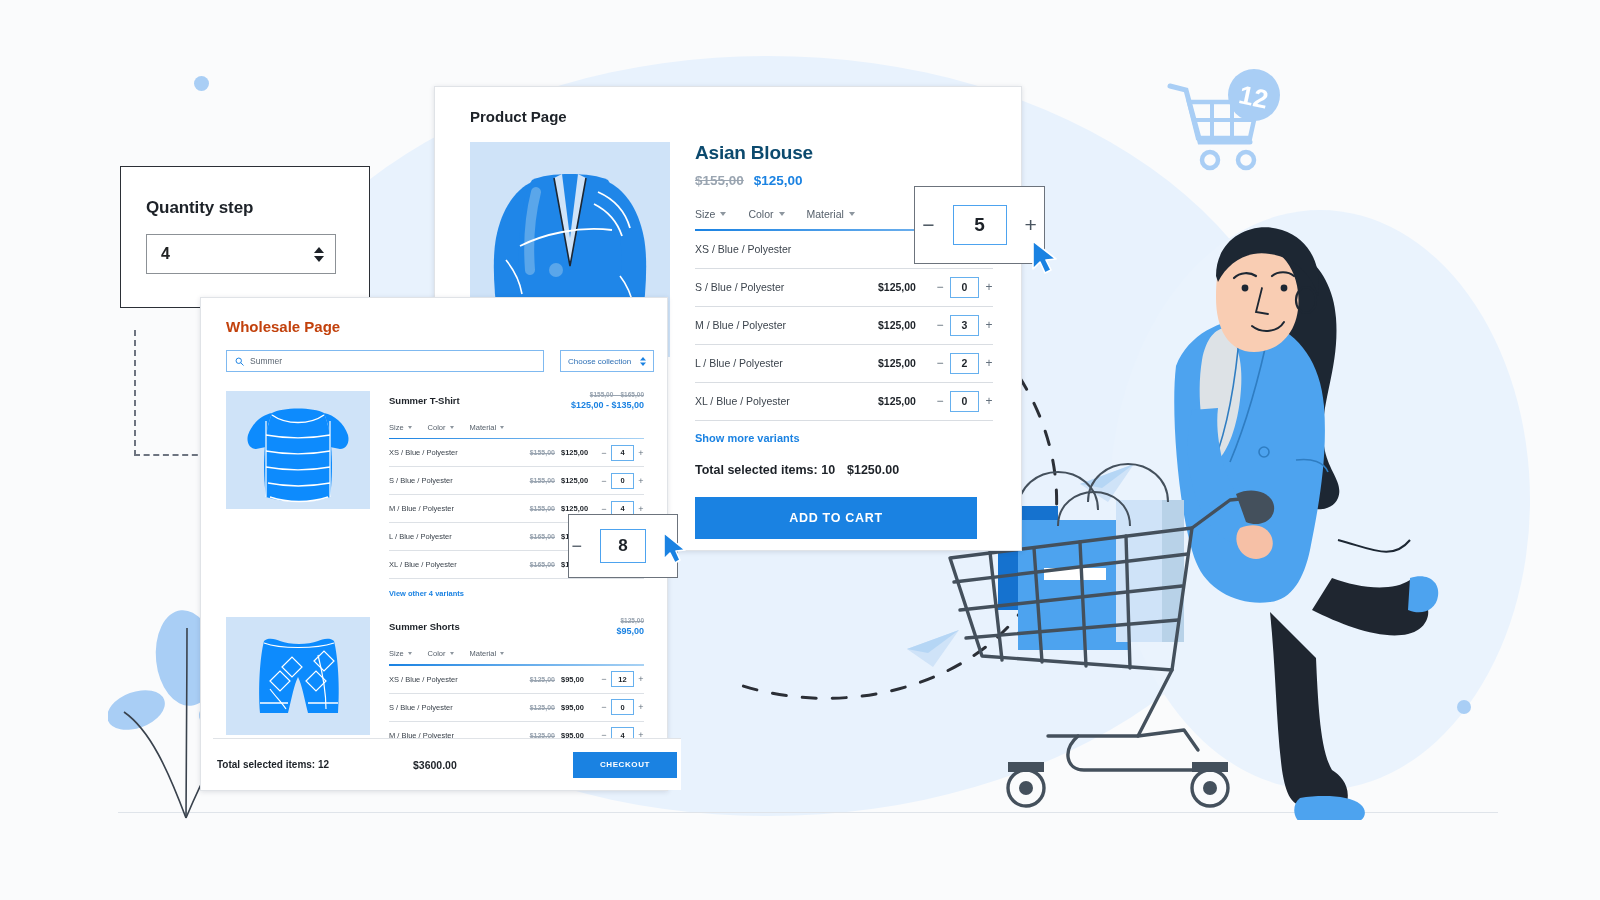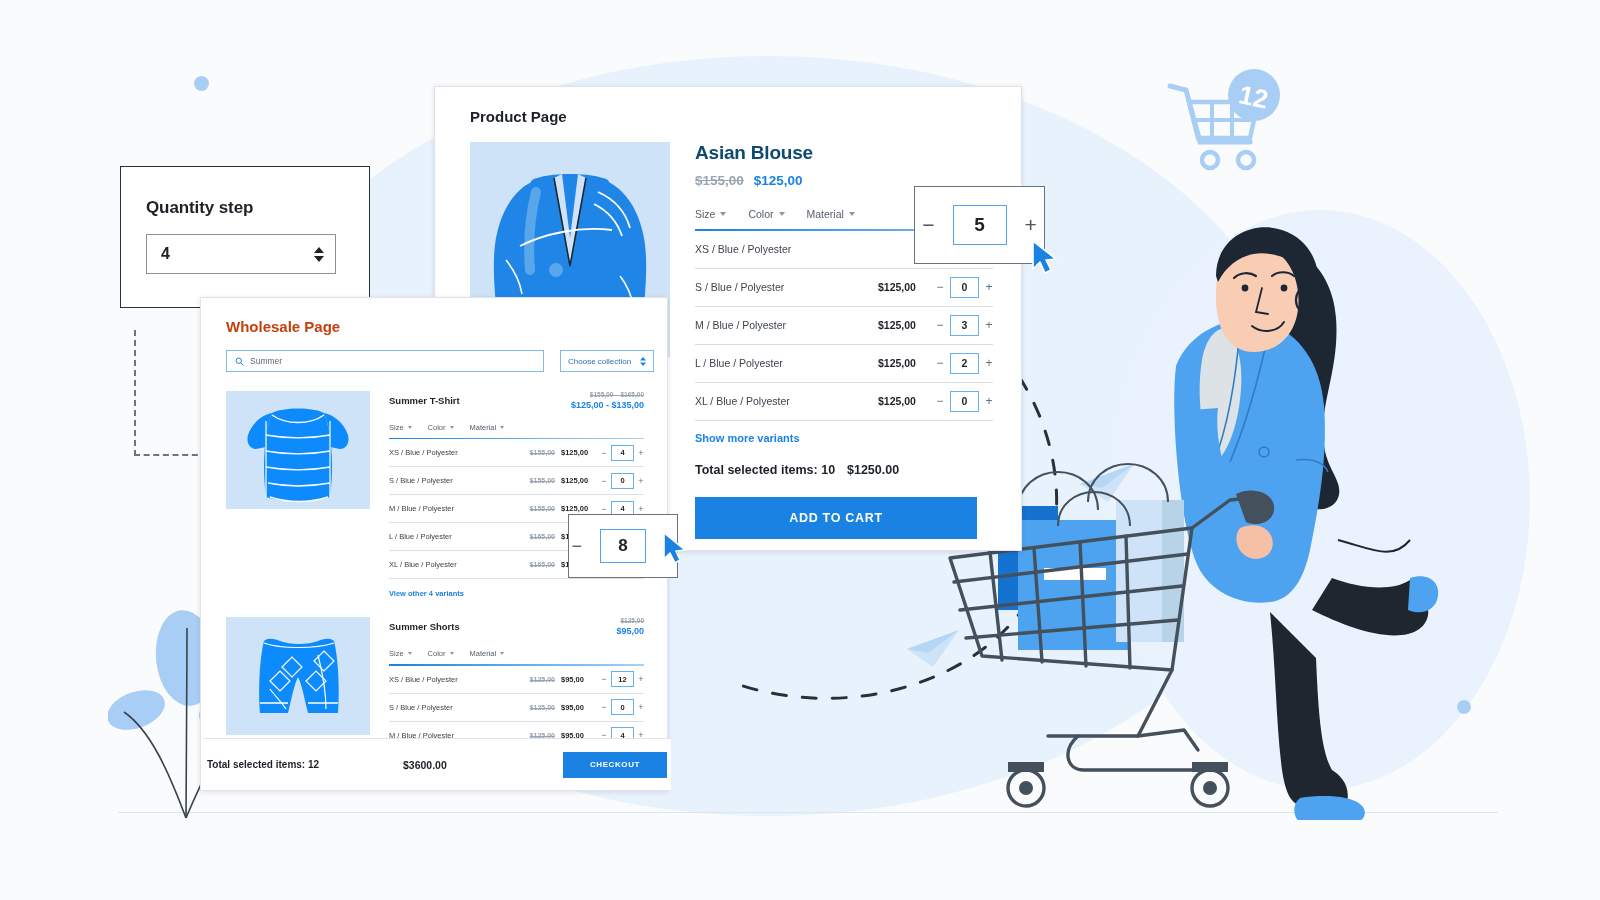--- a/index.html
+++ b/index.html
@@ -167,21 +167,21 @@
   .ws-row .p { font-weight: 700; color: #1d2228; width: 40px; }
   .ws-step { display: flex; align-items: center; gap: 4px; }
   .ws-step .m, .ws-step .pl { color: #63707d; font-size: 9px; width: 6px; text-align:center; }
   .ws-qty {
     width: 23px; height: 16px; border: 1px solid #66b0ee; background: #fff;
     display: flex; align-items: center; justify-content: center;
     font-size: 7.5px; font-weight: 700; color: #1d2228;
   }
   .ws-more { margin-top: 10px; font-size: 7.5px; color: #1a82e2; font-weight: 600; }
   #wholesale-footer {
-    position: absolute; left: 2px; bottom: 0; width: 468px; height: 52px;
+    position: absolute; left: 12px; bottom: 0; width: 468px; height: 52px;
     background: #fff; border-top: 1px solid #e0e3e7;
     display: flex; align-items: center; padding: 0 4px;
   }
   #ws-total-label { font-size: 10px; font-weight: 700; color: #1d2228; width: 196px; }
   #ws-total-amount { font-size: 10.5px; font-weight: 700; color: #1d2228; flex: 1; }
   #checkout-button {
     width: 104px; height: 26px; background: #1a82e2; color: #fff;
     font-size: 8px; font-weight: 700; letter-spacing: .6px;
     display: flex; align-items: center; justify-content: center; border: none;
     font-family: "Liberation Sans", sans-serif; cursor: pointer;

